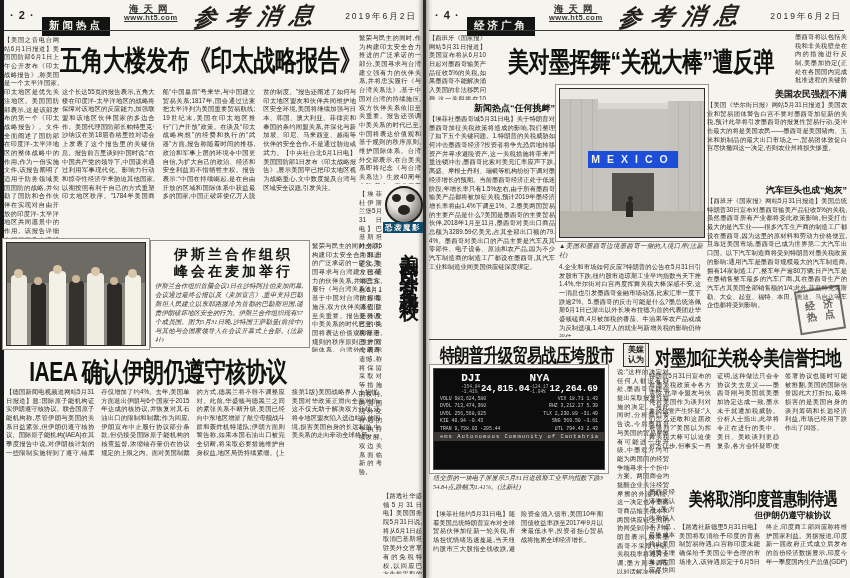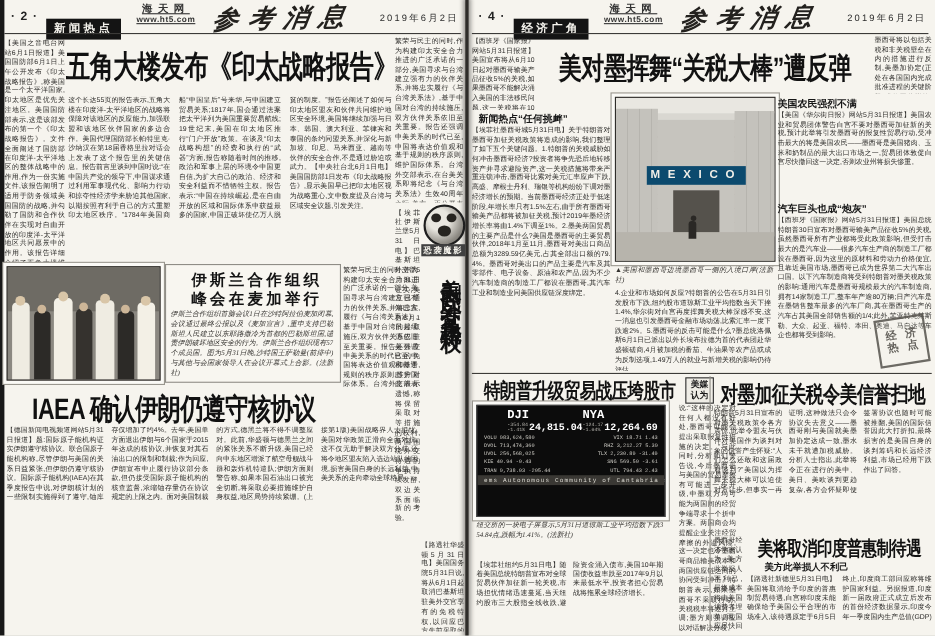--- a/index.html
+++ b/index.html
@@ -20,38 +20,38 @@
   .masthead{position:absolute;top:1px;font-family:"Liberation Serif",serif;font-style:italic;font-weight:bold;
             font-size:23px;letter-spacing:9px;color:#23211e;transform:skewX(-10deg) rotate(-1.5deg);white-space:nowrap;}
   .date{position:absolute;top:11px;font-size:8.5px;letter-spacing:2px;color:#2b2b2b;}
   
   .col{position:absolute;font-size:6.3px;line-height:1.38;text-align:justify;color:#2c2b29;overflow:hidden;
        word-break:break-all;}
   .cap{position:absolute;font-family:"Liberation Serif",serif;font-style:italic;font-size:6.4px;line-height:1.4;
        color:#33312e;text-align:justify;overflow:hidden;word-break:break-all;}
   .hl{position:absolute;font-weight:900;color:#111;white-space:nowrap;transform:scaleY(1.28);transform-origin:center top;
       text-align:center;letter-spacing:-.5px;}
-  .sub{position:absolute;font-weight:900;color:#161616;text-align:left;white-space:nowrap;}
+  .sub{position:absolute;font-weight:900;color:#161616;text-align:right;white-space:nowrap;}
   
   .photo{position:absolute;background:#8b8881;border:1px solid #2f2d2a;box-shadow:0 0 0 3px #fbfaf6,0 0 0 4px #9a978f;overflow:hidden;}
   .fig{position:absolute;bottom:0;border-radius:4px 4px 0 0;}
   .head{position:absolute;border-radius:50%;}
   
   .mx-sky{position:absolute;left:0;top:0;right:0;height:14px;background:#e9e7e1;}
   .mx-wall{position:absolute;background:#cfcdc7;}
   .mx-grid{background:repeating-linear-gradient(90deg,#c4c2bc 0 10px,#b6b4ae 10px 11px),
            repeating-linear-gradient(0deg,#c4c2bc 0 12px,#b2b0aa 12px 13px);}
-  .mx-sign{position:absolute;background:#0c4a6e;color:#f2efe8;font-weight:bold;letter-spacing:7px;
+  .mx-sign{position:absolute;background:#1d4ed8;color:#f2efe8;font-weight:bold;letter-spacing:7px;
            font-size:10.5px;text-align:center;line-height:17px;}
   .mx-ground{position:absolute;left:0;right:0;bottom:0;height:26px;background:#b7b4ac;}
   
   .stamp-circle{position:absolute;width:34px;height:34px;border-radius:50%;border:2px solid #1e1e1e;
                 background:radial-gradient(circle at 35% 35%,#e9e7e0 0 30%,#8e8b84 70%,#5c5953 100%);overflow:hidden;}
   .blob{position:absolute;background:#262420;border-radius:50%;}
-  .stamp-banner{position:absolute;background:#404040;color:#f5f3ec;font-weight:bold;font-size:7.5px;
+  .stamp-banner{position:absolute;background:#0c4a6e;color:#f5f3ec;font-weight:bold;font-size:7.5px;
                 letter-spacing:1.5px;text-align:center;line-height:11px;}
   .seal{position:absolute;width:42px;height:40px;border:2px solid #55524c;transform:rotate(-9deg);
         display:flex;flex-wrap:wrap;align-content:center;justify-content:center;opacity:.85;background:rgba(240,238,230,.2);}
   .seal span{width:18px;text-align:center;font-weight:900;font-size:10px;color:#4c4944;line-height:1.1;}
   
   .vhl{position:absolute;writing-mode:vertical-rl;text-orientation:upright;font-weight:900;color:#111;
        font-size:19px;letter-spacing:5px;}
   
   .board{position:absolute;background:#0c0c0c;color:#e8e6e0;font-family:"Liberation Mono",monospace;
          border:1px solid #444;box-shadow:0 0 0 3px #fbfaf6,0 0 0 4px #9a978f;overflow:hidden;}
@@ -219,17 +219,17 @@
 
     <div class="kicker" style="left:196px;top:343px;width:20px;">
       <div>美媒</div>
       <div>认为</div>
     </div>
     <div class="hl" style="left:222px;top:346px;width:198px;font-size:16px;">对墨加征关税令美信誉扫地</div>
     <div class="col" style="left:222px;top:372px;width:198px;height:110px;column-count:3;column-gap:6px;">特朗普5月31日宣布的对墨关税政策令各方震惊,此举令盟友与伙伴对美国作为谈判对象的信誉产生怀疑:“人们怎么还敢和这届政府谈判?”美国以为挥舞关税大棒可以迫使对方让步,但事实一再证明,这种做法只会令协议失去意义——墨西哥刚与美国就美墨加协定达成一致,墨水未干就遭加税威胁。分析人士指出,此举将令正在进行的美中、美日、美欧谈判更趋复杂,各方会怀疑即便签署协议也随时可能被推翻,美国的国际信誉因此大打折扣,最终损害的是美国自身的谈判筹码和长远经济利益,市场已经用下跌作出了回答。</div>
     <div class="col" style="left:222px;top:488px;width:26px;height:86px;">墨西哥经济学家认为,美方此举损人不利己,最终成本将由美国消费者埋单,两国应尽快回到谈判桌前,道琼斯工业平均指数的跌幅超过300点。</div>
 
     <div class="hl" style="left:252px;top:488px;width:168px;font-size:14px;">美将取消印度普惠制待遇</div>
-    <div class="sub" style="left:268px;top:510px;width:136px;font-size:8.5px;">美方此举损人不利己</div>
+    <div class="sub" style="left:268px;top:510px;width:136px;font-size:8.5px;">但伊朗仍遵守核协议</div>
     <div class="col" style="left:252px;top:523px;width:168px;height:52px;column-count:2;column-gap:6px;">【路透社新德里5月31日电】美国将取消给予印度的普惠制贸易待遇,白宫称印度未能确保给予美国公平合理的市场准入,该待遇原定于6月5日终止,印度商工部回应称将维护国家利益。另据报道,印度新一届政府正式成立后发布的首份经济数据显示,印度今年一季度国内生产总值(GDP)增长放缓至5.8%,为近五年来最低水平,增速被中国的6.4%反超,失业率升至45年来高点。</div>
     <div class="rule-v" style="left:218px;top:342px;height:232px;"></div>
   </div>
 </div>
 
 </body></html>

